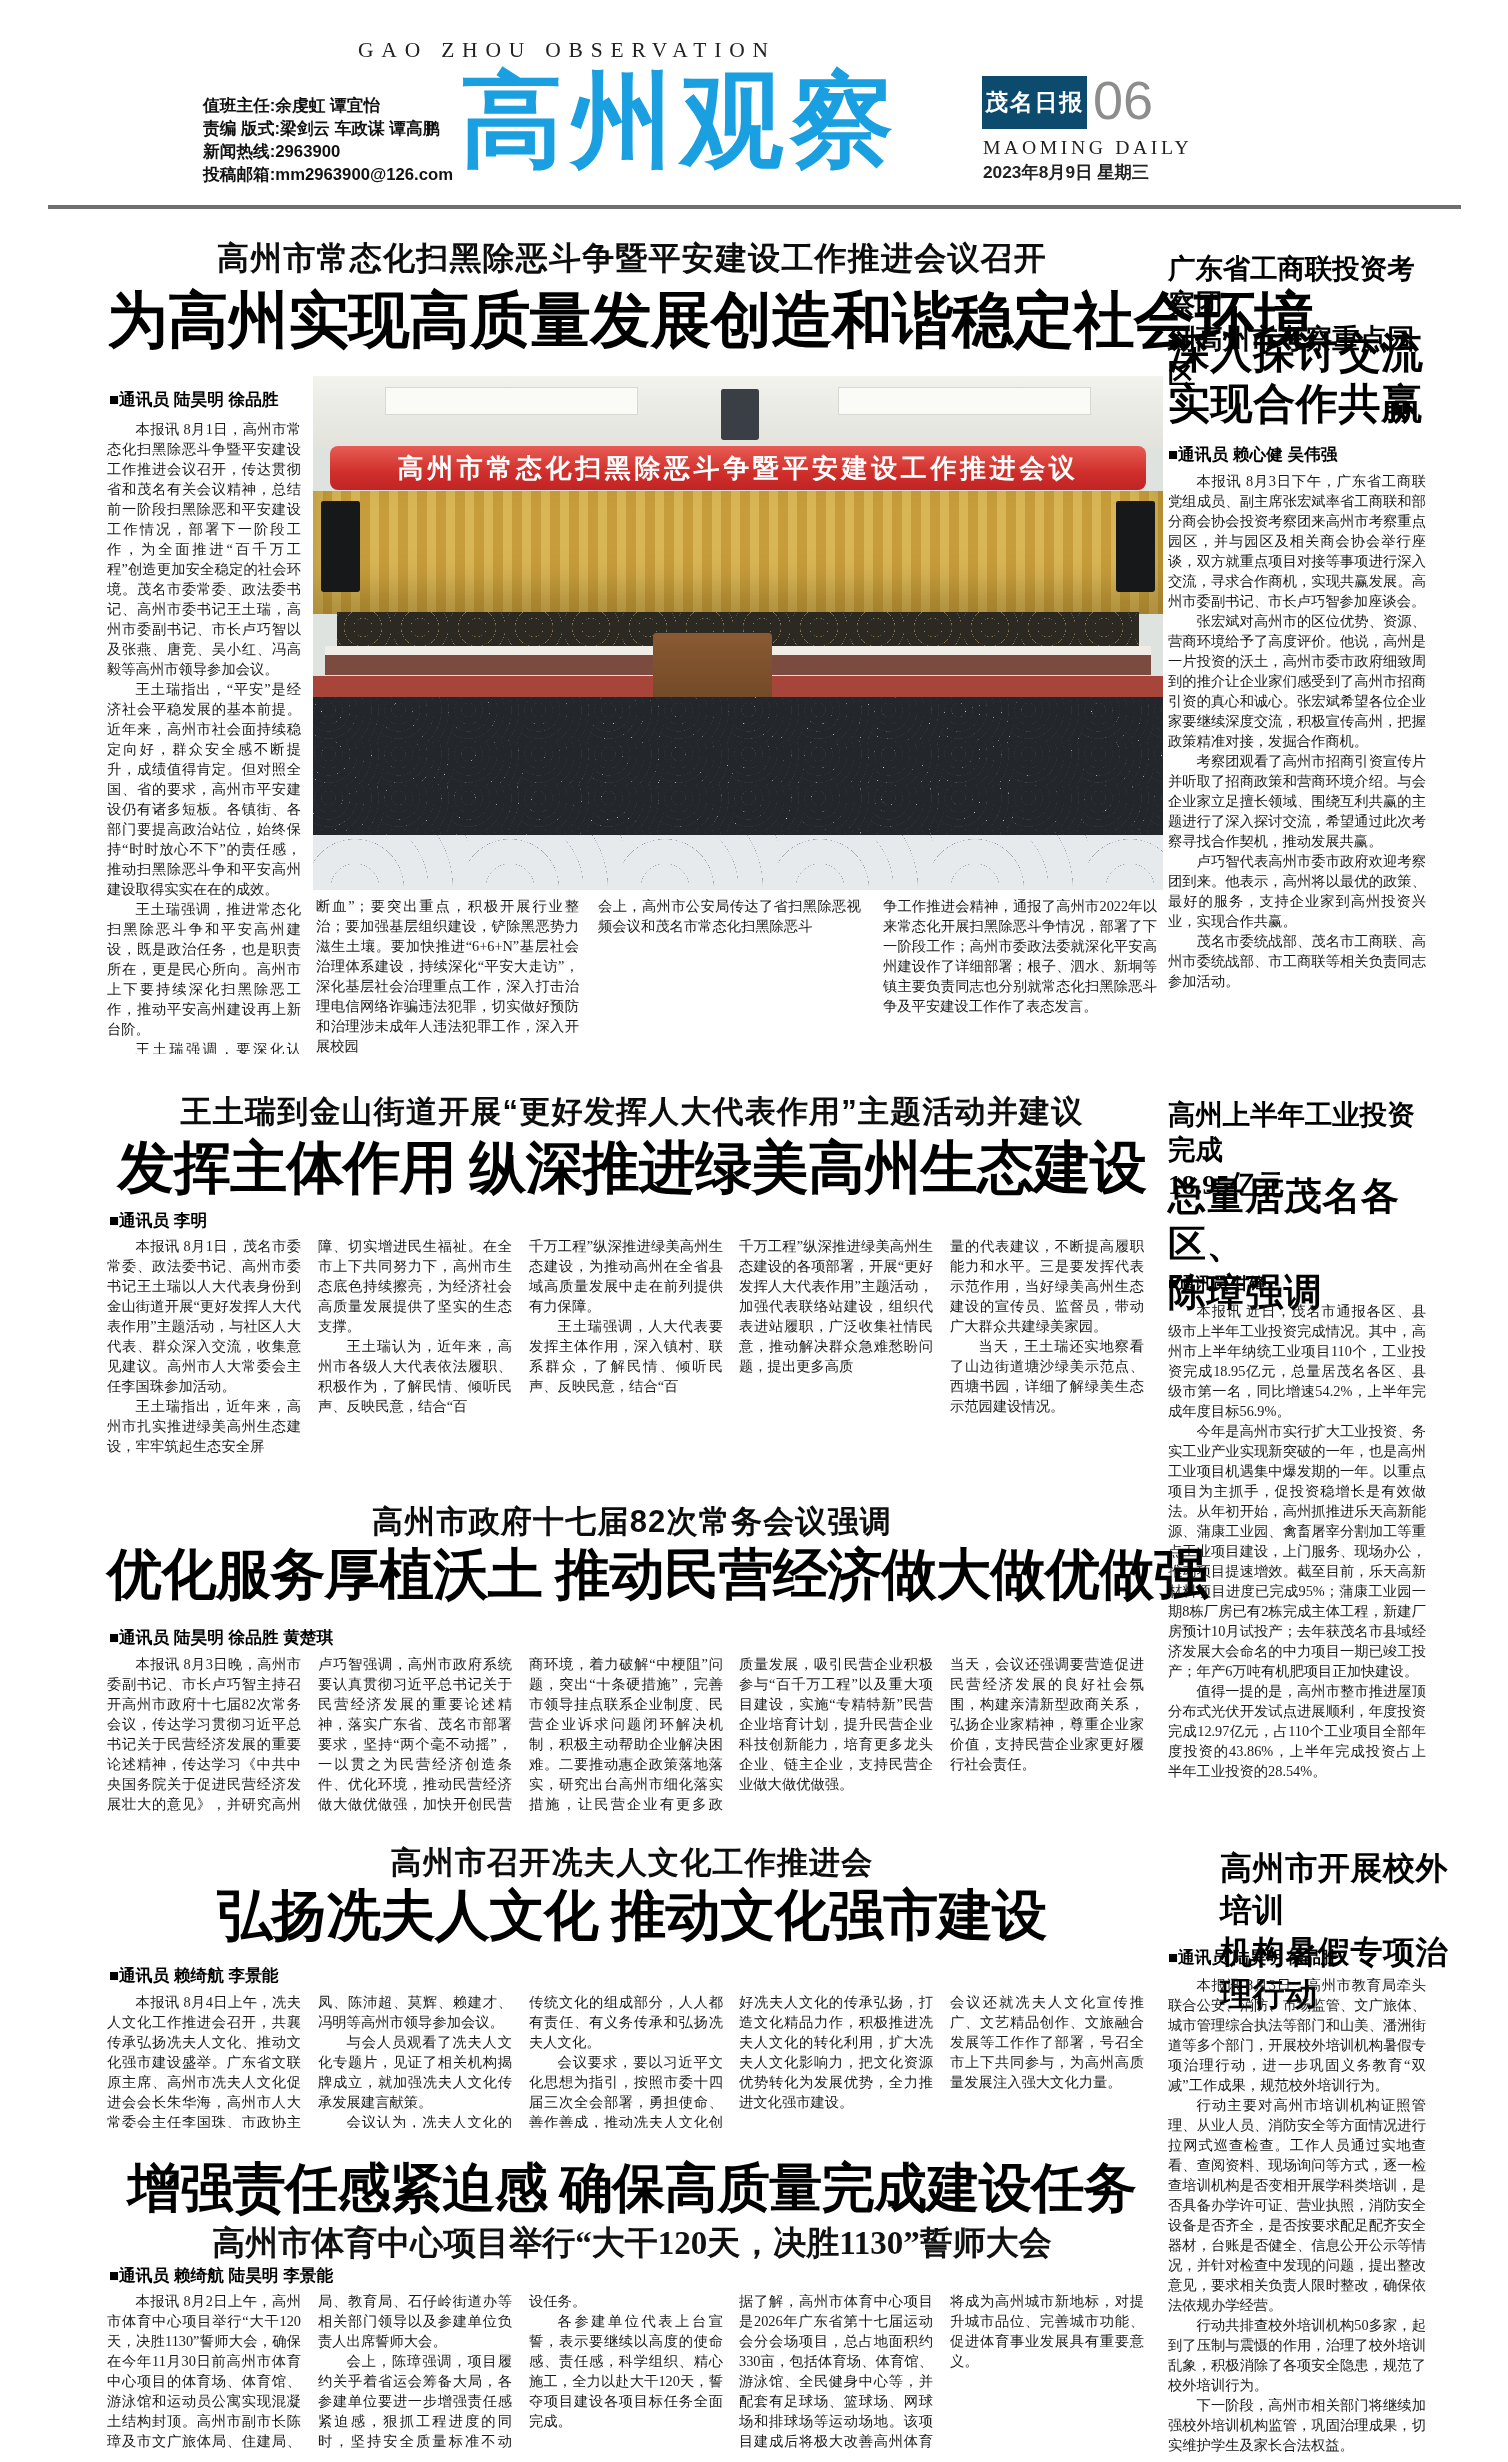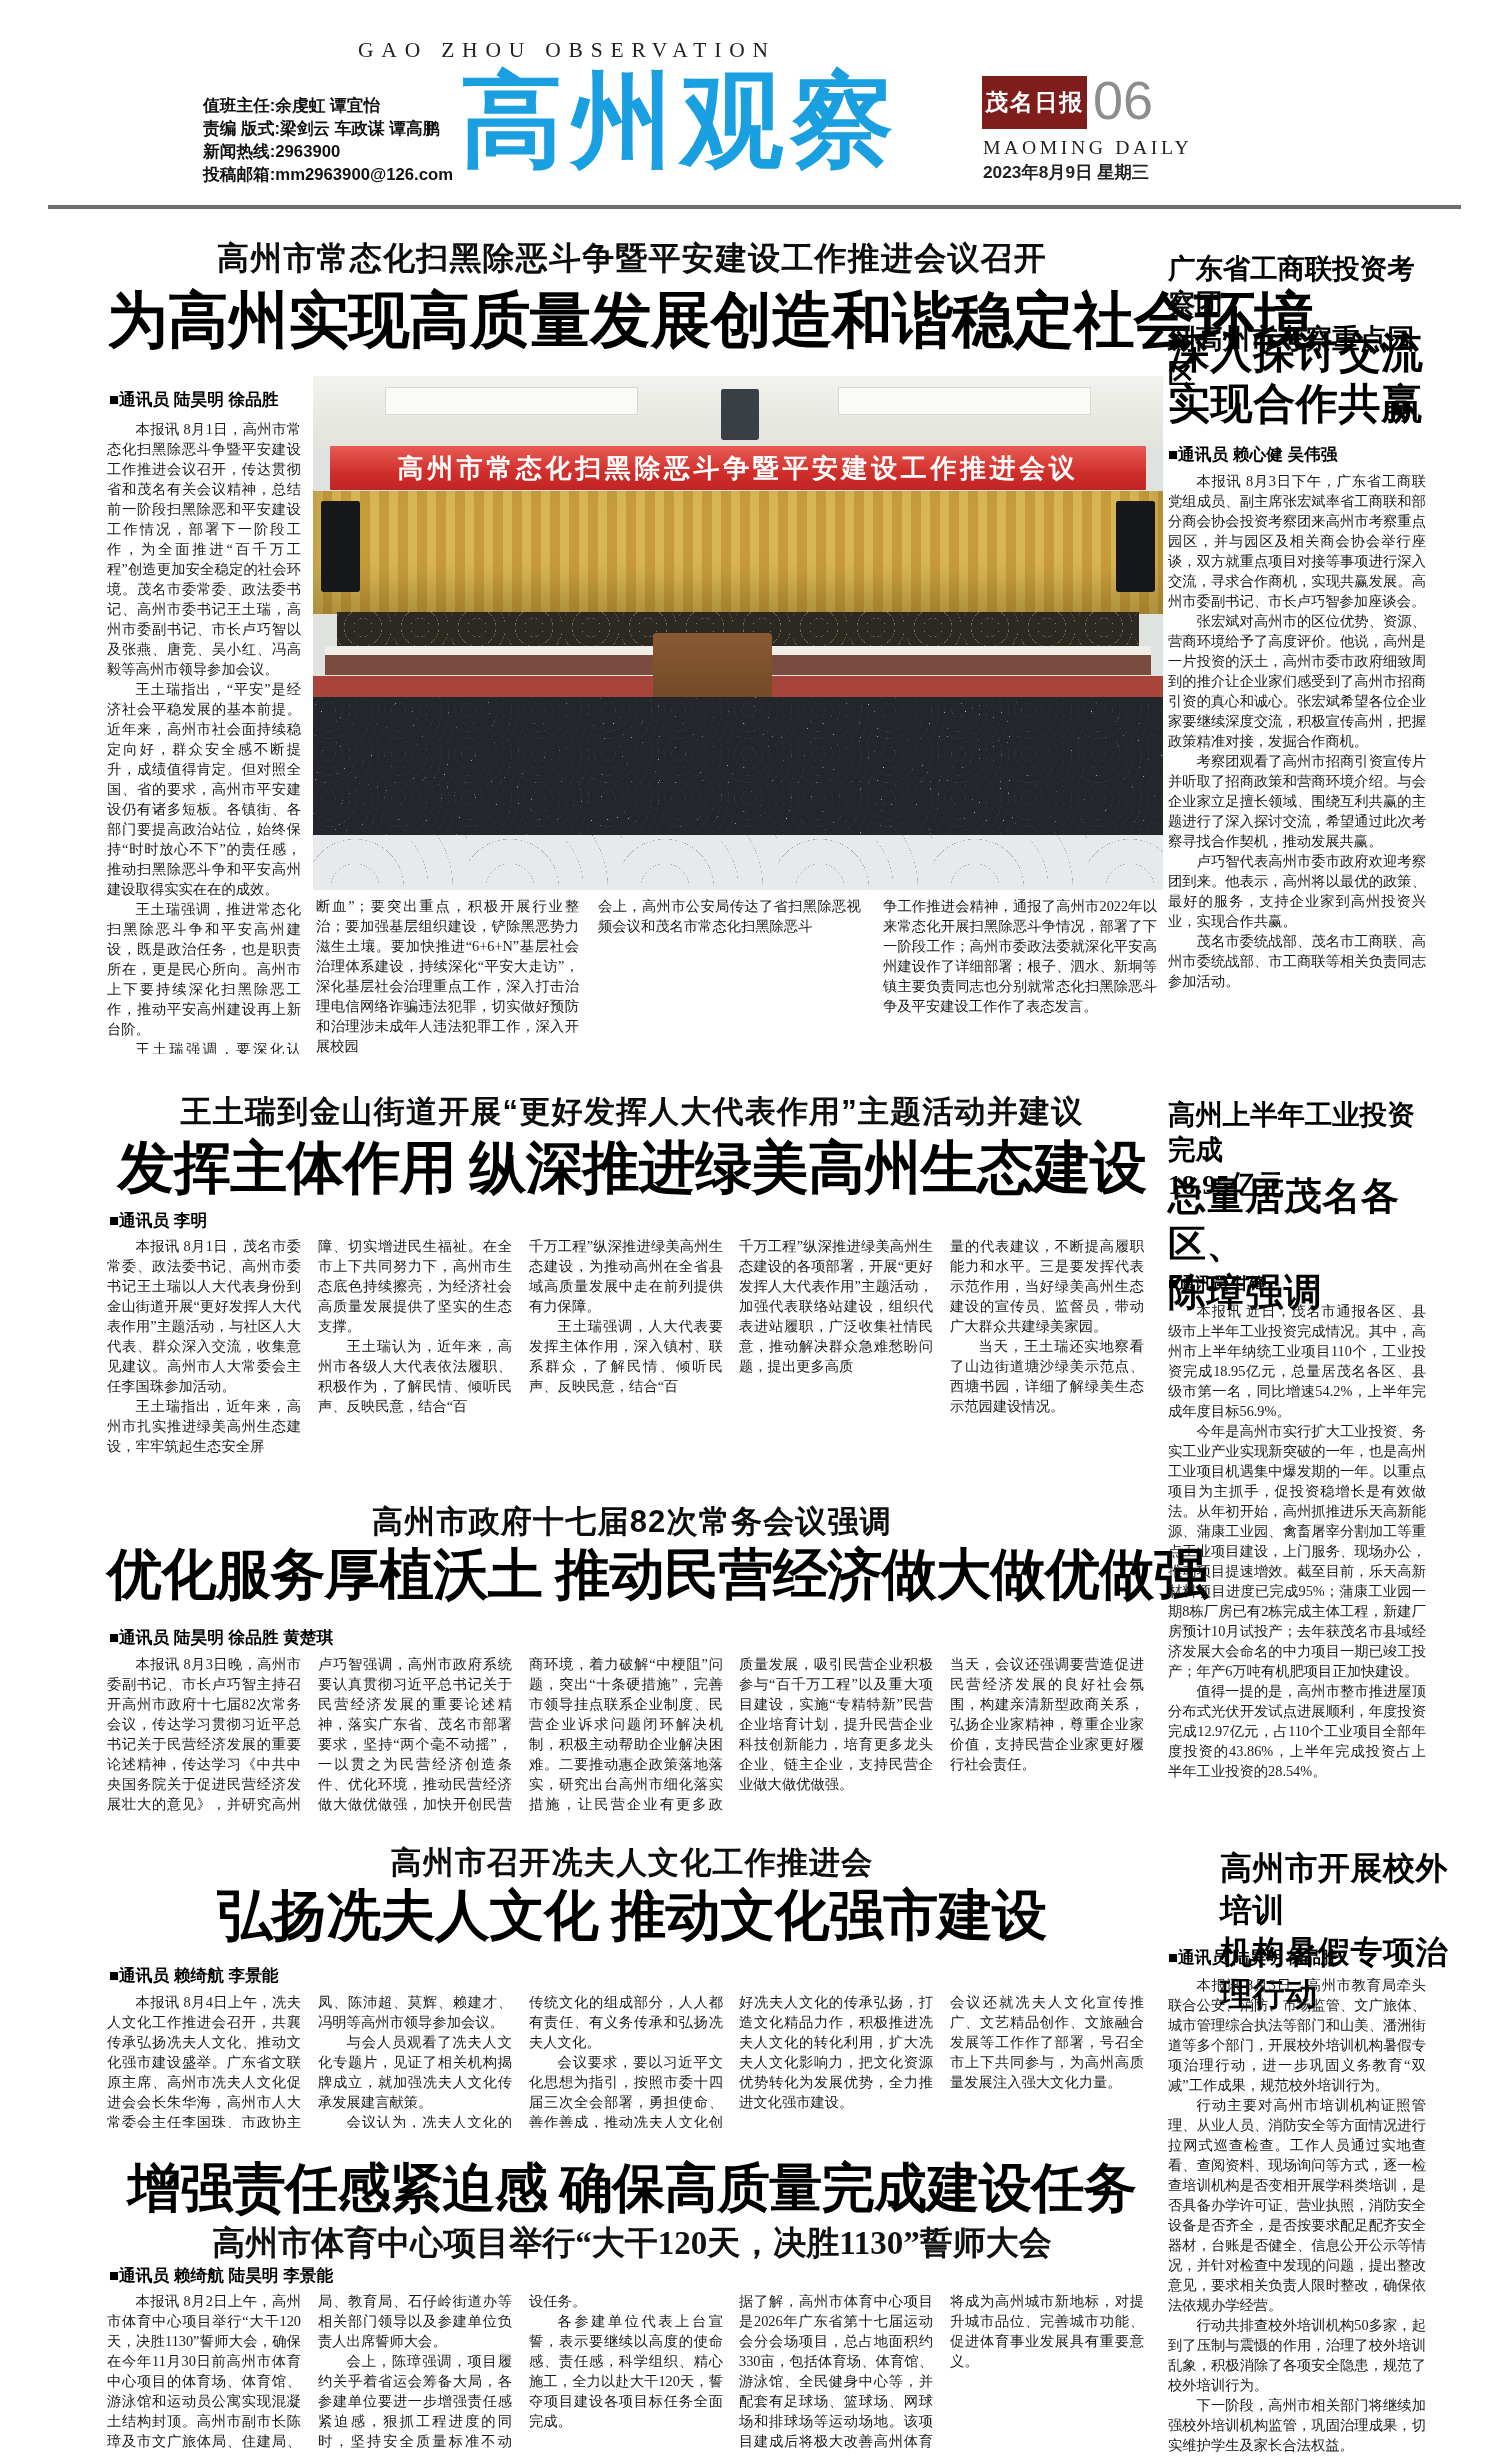--- a/index.html
+++ b/index.html
@@ -7,21 +7,21 @@
     width:1508px;height:2462px;position:relative;background:#ffffff;
     font-family:"Liberation Serif","DejaVu Serif",serif;color:#1c1c1c;overflow:hidden;
   }
   .abs{position:absolute;}
   
   .info-block{font-family:"Liberation Sans","DejaVu Sans",sans-serif;font-weight:700;
     font-size:16.7px;line-height:23px;color:#111;}
   .mast-en{font-size:21.5px;letter-spacing:7.8px;text-align:left;color:#222;}
   .mast-cn{font-size:103px;font-weight:800;letter-spacing:7.2px;color:#1a9fe0;
     text-align:center;line-height:119px;font-family:"Liberation Serif",serif;}
-  .logo-red{background:#7f1d1d;color:#fff;display:flex;align-items:center;justify-content:center;
+  .logo-red{background:#0c4a6e;color:#fff;display:flex;align-items:center;justify-content:center;
     font-size:23px;font-weight:800;letter-spacing:1.8px;font-family:"Liberation Serif",serif;}
   .page-num{font-family:"Liberation Sans","DejaVu Sans",sans-serif;font-size:54px;color:#8d8d8d;line-height:54px;}
   .paper-en{font-size:19.7px;letter-spacing:3.6px;color:#222;}
   .date-line{font-family:"Liberation Sans",sans-serif;font-size:17.3px;font-weight:600;color:#222;}
   .head-rule{background:#6f6f6f;}
   
   .kicker{font-family:"Liberation Sans","DejaVu Sans",sans-serif;font-weight:700;
     text-align:center;color:#0d0d0d;letter-spacing:1.2px;}
   .headline{font-weight:800;text-align:center;color:#000;letter-spacing:-0.6px;white-space:nowrap;}
   .subhead{font-weight:600;text-align:center;color:#111;}
@@ -33,21 +33,21 @@
   .cont p:first-child{text-indent:0;}
   
   .photo{overflow:hidden;background:#dfe3e0;}
   .ph-ceiling{position:absolute;left:0;top:0;right:0;height:72px;
     background:linear-gradient(#f2f2ee,#e3e3dc);}
   .ph-trough{position:absolute;top:10.7px;height:26px;border:1.8px solid #d8d8d0;background:#fafaf6;}
   .ph-proj{position:absolute;top:13px;width:38px;height:51px;background:#3a3f45;border-radius:2.4px;}
   .ph-banner{position:absolute;left:16.7px;right:16.7px;top:70px;height:44px;
     background:linear-gradient(180deg,#e85c55 0%,#d02f2b 60%,#c02424 100%);
     color:#fff;font-weight:800;font-size:26px;line-height:44px;text-align:center;
-    letter-spacing:3.6px;border-radius:1px;font-family:"Liberation Sans",sans-serif;}
+    letter-spacing:3.6px;border-radius:8px;font-family:"Liberation Sans",sans-serif;}
   .ph-curtain{position:absolute;left:0;right:0;top:115px;height:123px;
     background:repeating-linear-gradient(90deg,#d9b655 0 9.5px,#c79d3b 9.5px 19px);
     box-shadow:inset 0 -24px 36px rgba(90,70,20,.35);}
   .ph-speaker{position:absolute;top:125px;width:39px;height:91px;background:#17181a;border-radius:2.4px;}
   .ph-leaders{position:absolute;left:24px;right:24px;top:236px;height:35px;
     background:#ab9566;
     background-image:repeating-radial-gradient(circle at 26px 15.5px,#2c2822 0 9px,rgba(0,0,0,0) 9.5px);
     background-size:57px 35px;}
   .ph-table{position:absolute;left:12px;right:12px;top:270px;height:9.5px;background:#efede6;}
   .ph-table-front{position:absolute;left:12px;right:12px;top:279px;height:20px;background:#7a4b3e;}

